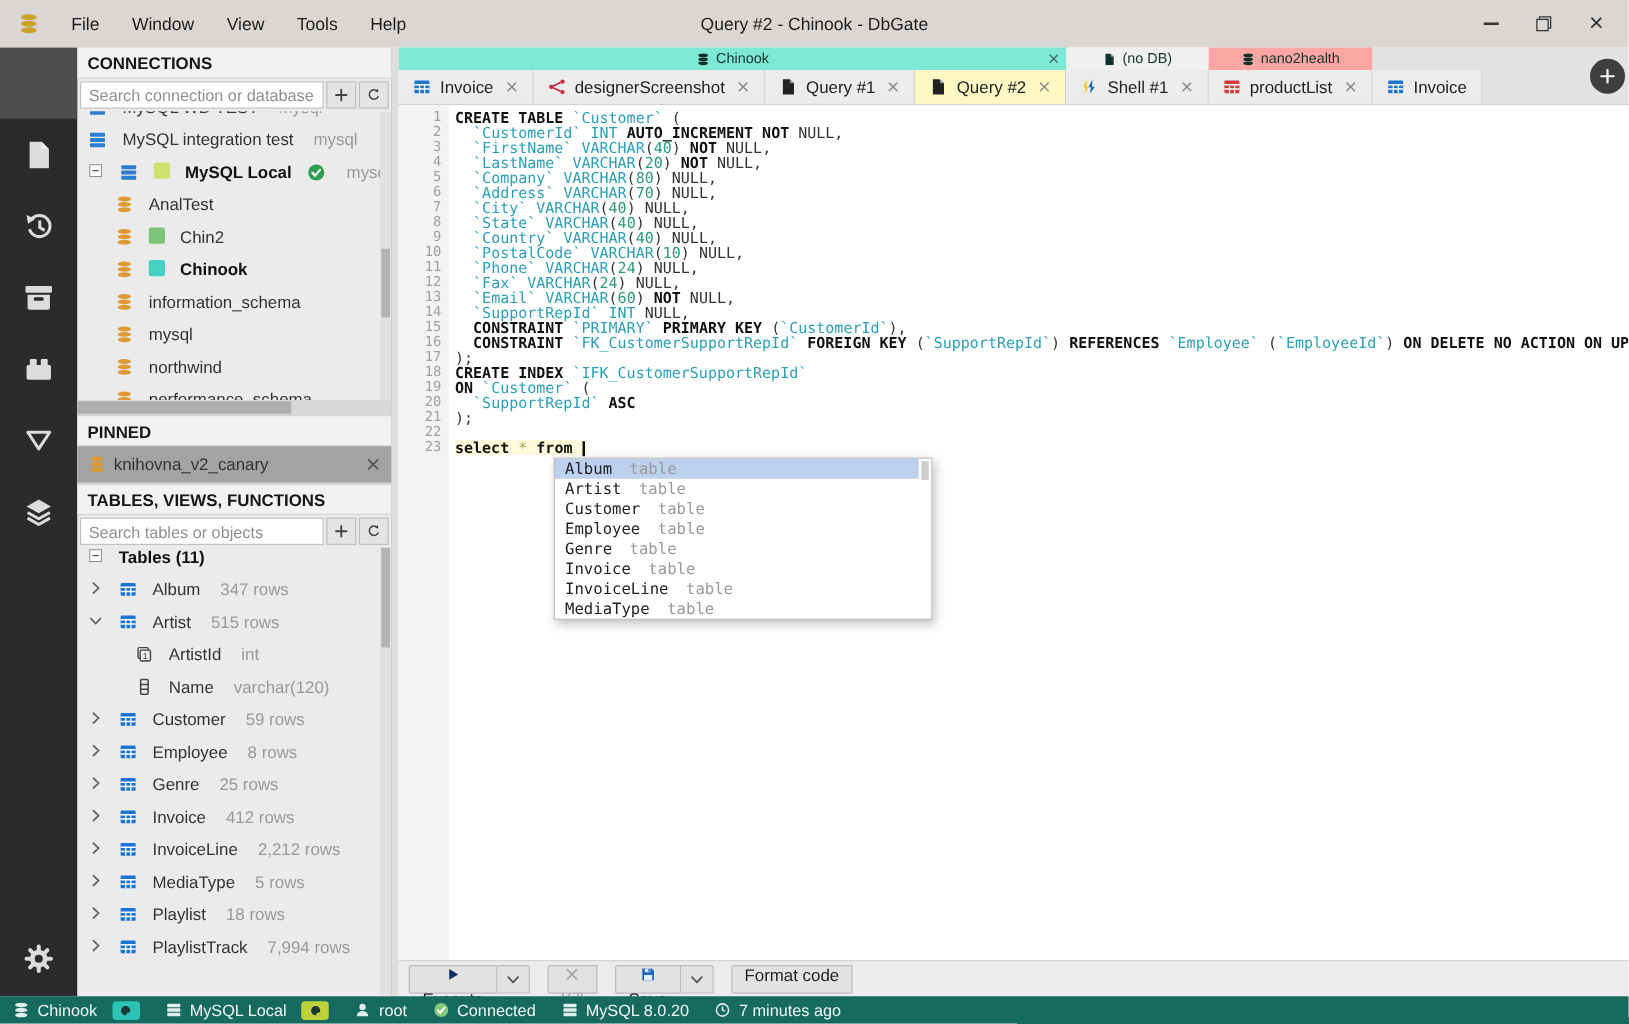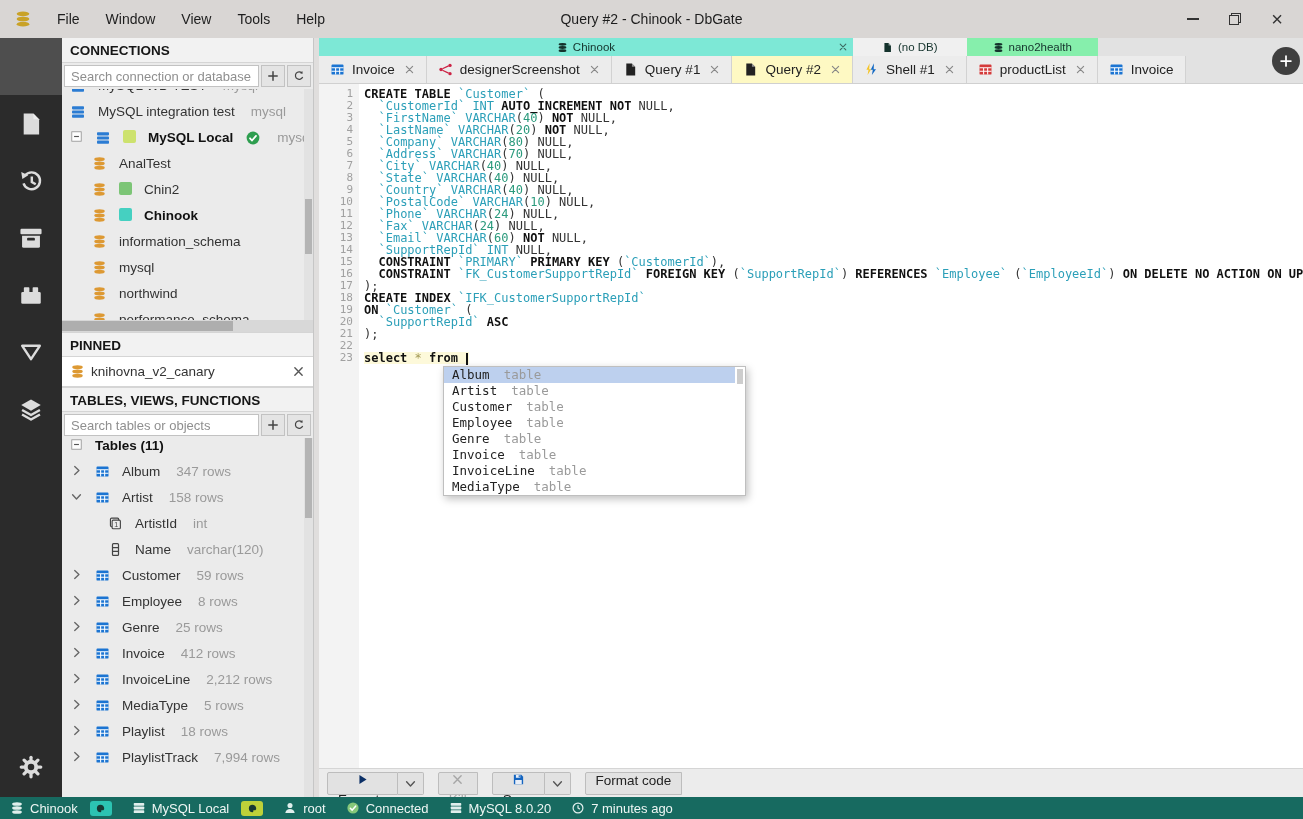--- a/index.html
+++ b/index.html
@@ -51,21 +51,21 @@
   .icon-dbsmall { width:15px; height:15px; color:#dd9933; }
   .icon-table { width:15px; height:15px; color:#1b74d2; }
   .icon-col { width:15px; height:15px; color:#444; }
   .icon-check { width:16px; height:16px; }
 
   .hscroll { position:absolute; left:0; right:0; bottom:0; height:12px; background:#d8d8d8; }
   .hscroll .thumb { position:absolute; left:0; top:1px; bottom:1px; width:68%; background:#aeaeae; }
   .vscroll { position:absolute; right:0; top:0; width:9px; background:#e2e2e2; }
   .vscroll .thumb { position:absolute; left:1px; right:1px; background:#b4b4b4; }
 
-  .pinned-row { height:30px; display:flex; align-items:center; gap:6px; padding:0 8px; border-bottom:1px solid #d5d5d5; background:#ffffff; flex:0 0 auto;justify-content:flex-end; }
+  .pinned-row { height:30px; display:flex; align-items:center; gap:6px; padding:0 8px; border-bottom:1px solid #d5d5d5; background:#a3a3a3; flex:0 0 auto;justify-content:flex-end; }
   .pinned-row .close { margin-left:auto; color:#555; width:13px; height:13px; }
 
   .obj-list { flex:1; overflow:hidden; position:relative; }
 
   
   .main { flex:1; display:flex; flex-direction:column; min-width:0; background:#fff; }
   .tabbar { height:46px; display:flex; background:#e2e2e2; flex:0 0 auto; position:relative; border-bottom:1px solid #d0d0d0; }
   .tgroup { display:flex; flex-direction:column; flex:0 0 auto; }
   .tgroup-header { height:18px; display:flex; align-items:center; justify-content:center; gap:5px; font-size:11.5px; color:#14322c; position:relative; padding:0 20px; }
   .tgroup-header .icon { width:11px; height:11px; }
@@ -469,21 +469,21 @@
                 <path d="M3.2 5.8L8 11l4.8-5.2" fill="none" stroke="currentColor" stroke-width="1.7" stroke-linecap="round" stroke-linejoin="round"></path>
               </svg>
             </span>
             <span class="icon icon-table">
               <svg viewBox="0 0 16 16">
                 <rect x="1.6" y="2.6" width="12.8" height="10.8" rx="1" fill="currentColor"></rect>
                 <path d="M1.6 6.2h12.8M6 6.2v7.2M10.3 6.2v7.2M1.6 9.8h12.8" stroke="#fff" stroke-width="1.1" fill="none"></path>
               </svg>
             </span>
             <span class="lbl">Artist</span>
-            <span class="sub">158 rows</span>
+            <span class="sub">515 rows</span>
           </div>
           <div class="trow tree-indent3">
             <span class="icon icon-col">
               <svg viewBox="0 0 16 16">
                 <rect x="2.6" y="2.2" width="8.8" height="9.2" rx="1.2" fill="none" stroke="currentColor" stroke-width="1.2"></rect>
                 <rect x="4.4" y="4.4" width="8.8" height="9.2" rx="1.2" fill="#ebebeb" stroke="currentColor" stroke-width="1.2"></rect>
                 <text x="8.8" y="11.8" font-size="7.5" text-anchor="middle" fill="currentColor" font-family="sans-serif">1</text>
               </svg>
             </span>
             <span class="lbl">ArtistId</span>
@@ -731,21 +731,21 @@
                 <span>Shell #1</span>
                 <span class="icon tclose">
                   <svg viewBox="0 0 16 16">
                     <path d="M3.5 3.5l9 9M12.5 3.5l-9 9" stroke="currentColor" stroke-width="1.7" stroke-linecap="round" fill="none"></path>
                   </svg>
                 </span>
               </div>
             </div>
           </div>
           <div class="tgroup">
-            <div class="tgroup-header" style="background: #86efac;">
+            <div class="tgroup-header" style="background: #fca5a5;">
               <span class="icon ">
                 <svg viewBox="0 0 16 16">
                   <g fill="currentColor">
                     <ellipse cx="8" cy="3.4" rx="5.6" ry="2.1"></ellipse>
                     <ellipse cx="8" cy="8" rx="5.6" ry="2.1"></ellipse>
                     <ellipse cx="8" cy="12.6" rx="5.6" ry="2.1"></ellipse>
                   </g>
                 </svg>
               </span>
               <span>nano2health</span>

